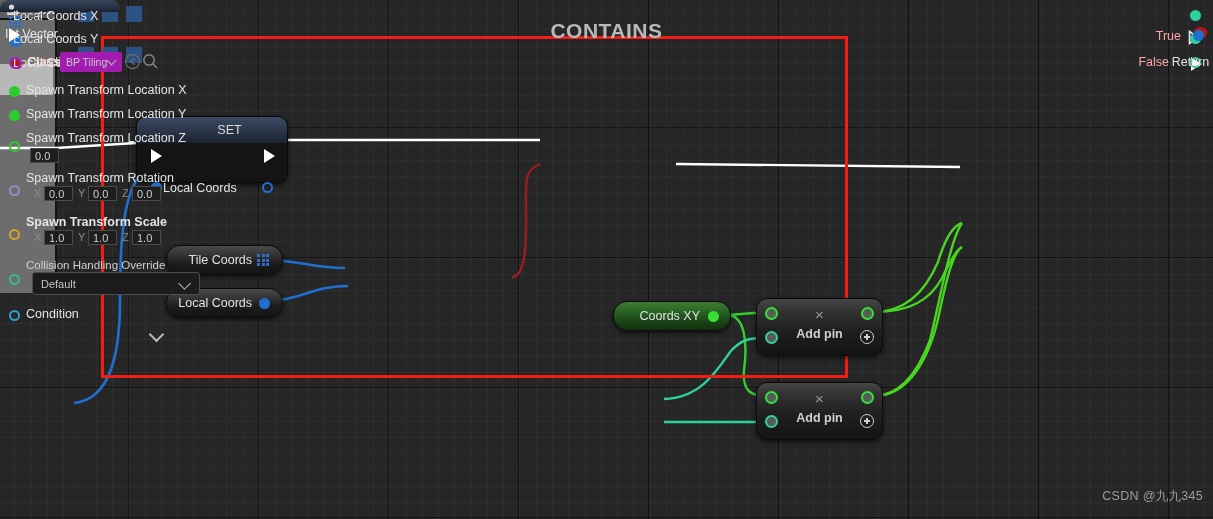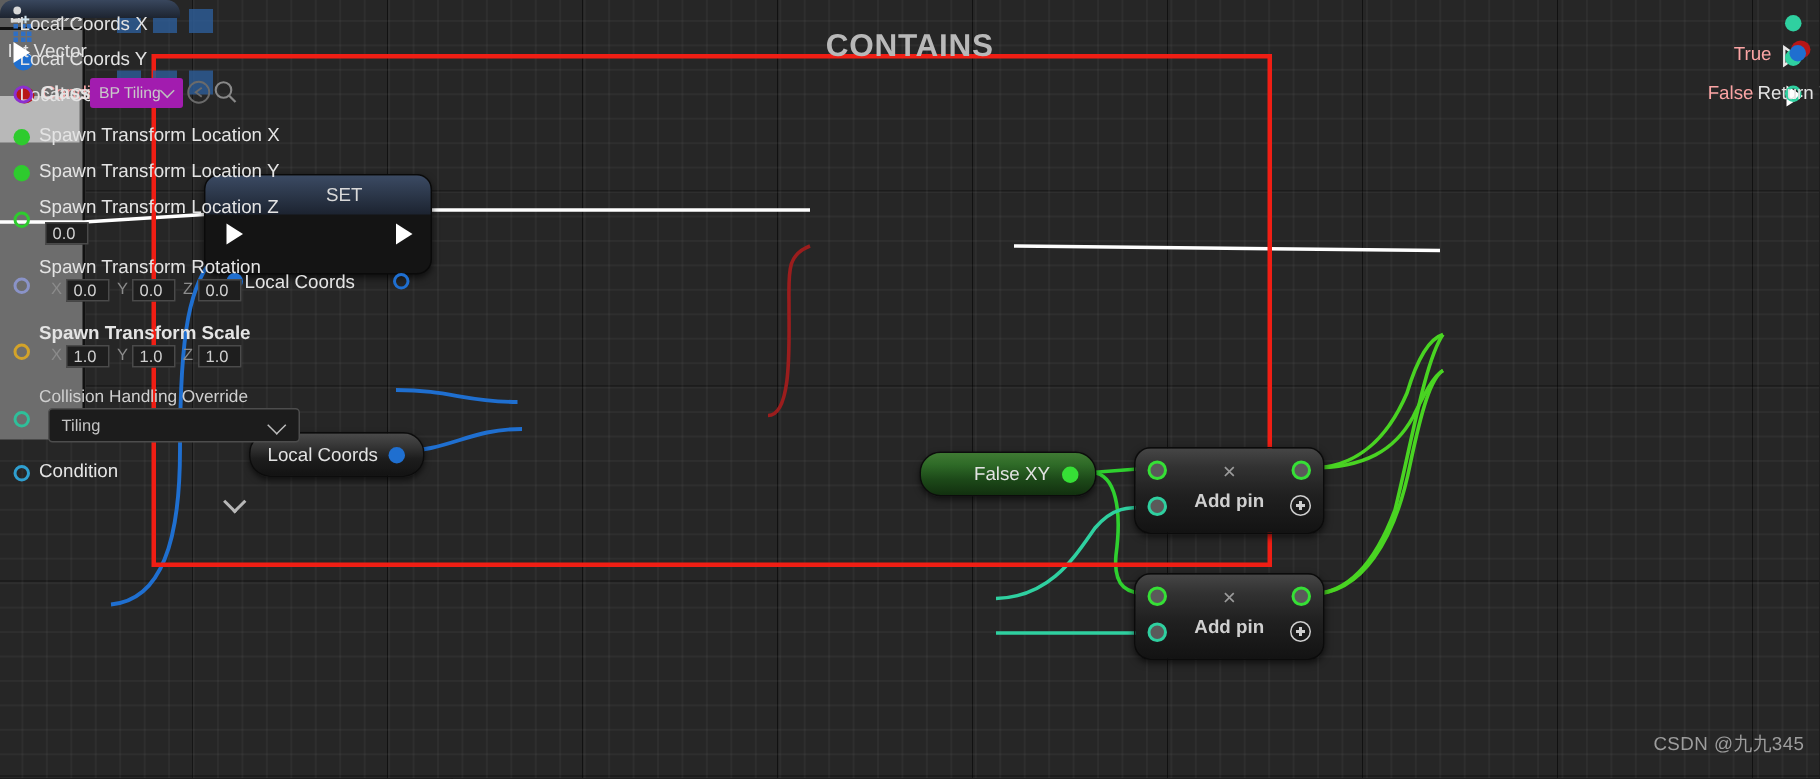--- a/index.html
+++ b/index.html
@@ -206,20 +206,24 @@
     <div class="pin filled" style="left:10px;top:58px;width:13px;height:11px;border-radius:50%;background:#b81616;"></div>
     <div class="t" style="left:28px;top:55px;">Condition</div>
     <div class="t" style="right:32px;top:29px;">True</div>
     <svg style="position:absolute;right:12px;top:30px;" width="13" height="15" viewBox="0 0 13 15">
       <path d="M1.5,1.5 L10,7.5 L1.5,13.5 Z" fill="none" stroke="#e8e8e8" stroke-width="1.6"></path>
     </svg>
     <div class="t" style="right:44px;top:55px;">False</div>
     <div class="exec" style="right:11px;top:57px;"></div>
   </div>
 
+  <div class="pill" style="left:166px;top:245px;width:115px;">
+    <div class="lbl">Tile Coords</div>
+    <div class="gridpin" style="right:13px;top:8px;"></div>
+  </div>
 
   <div class="pill" style="left:166px;top:288px;width:115px;">
     <div class="lbl">Local Coords</div>
     <div class="pin filled" style="right:12px;top:9px;background:#1f6fd0;"></div>
   </div>
 
   <div id="containsNode">
     <div class="gridpin" style="left:9px;top:16px;"></div>
     <div class="pin filled" style="left:9px;top:35px;background:#1f6fd0;width:13px;height:12px;"></div>
     <div class="bigsq" style="left:78px;top:6px;"></div>
@@ -227,21 +231,21 @@
     <div class="bigsq" style="left:126px;top:6px;"></div>
     <div class="bigsq" style="left:78px;top:47px;"></div>
     <div class="bigsq" style="left:102px;top:47px;"></div>
     <div class="bigsq" style="left:126px;top:47px;"></div>
     <div class="ctxt">CONTAINS</div>
     <div class="pin filled" style="right:6px;top:27px;background:#b81616;width:13px;height:12px;"></div>
   </div>
 
   <div class="pill" style="left:613px;top:301px;width:116px;
        background:linear-gradient(to bottom,#3f7a33 0%,#2e6a27 28%,#1d4a19 62%,#12300f 100%);">
-    <div class="lbl">False XY</div>
+    <div class="lbl">Coords XY</div>
     <div class="pin filled" style="right:11px;top:9px;background:#36e036;"></div>
   </div>
 
   <div class="addpin" style="left:756px;top:298px;">
     <div class="pin hollow" style="left:8px;top:8px;border-color:#36e036;background:#5a5a5a;width:13px;height:13px;"></div>
     <div class="pin hollow" style="left:8px;top:32px;border-color:#2fd0a0;background:#5a5a5a;width:13px;height:13px;"></div>
     <div class="x">×</div>
     <div class="ap">Add pin</div>
     <div class="plusc" style="right:8px;top:31px;"></div>
     <div class="pin hollow" style="right:8px;top:8px;border-color:#36e036;background:#5a5a5a;width:13px;height:13px;"></div>
@@ -325,21 +329,21 @@
     <div class="axl" style="left:34px;top:230px;">X</div>
     <div class="numbox" style="left:44px;top:230px;width:29px;">1.0</div>
     <div class="axl" style="left:78px;top:230px;">Y</div>
     <div class="numbox" style="left:88px;top:230px;width:29px;">1.0</div>
     <div class="axl" style="left:122px;top:230px;">Z</div>
     <div class="numbox" style="left:132px;top:230px;width:29px;">1.0</div>
 
     <div class="pin hollow" style="left:9px;top:274px;border-color:#2fbf9a;"></div>
     <div class="sublab" style="left:26px;top:259px;">Collision Handling Override</div>
     <div class="combo" style="left:32px;top:272px;width:168px;">
-      <div class="cv">Tiling</div>
+      <div class="cv">Default</div>
       <div class="chev" style="right:10px;top:6px;"></div>
     </div>
 
     <div class="pin hollow" style="left:9px;top:310px;border-color:#2f9fd0;"></div>
     <div class="lab" style="left:26px;top:307px;">Condition</div>
 
     <div class="chev" style="left:151px;top:329px;width:9px;height:9px;border-width:2px;border-color:#b8b8b8;"></div>
   </div>
 
   <div id="wm">CSDN @九九345</div>

